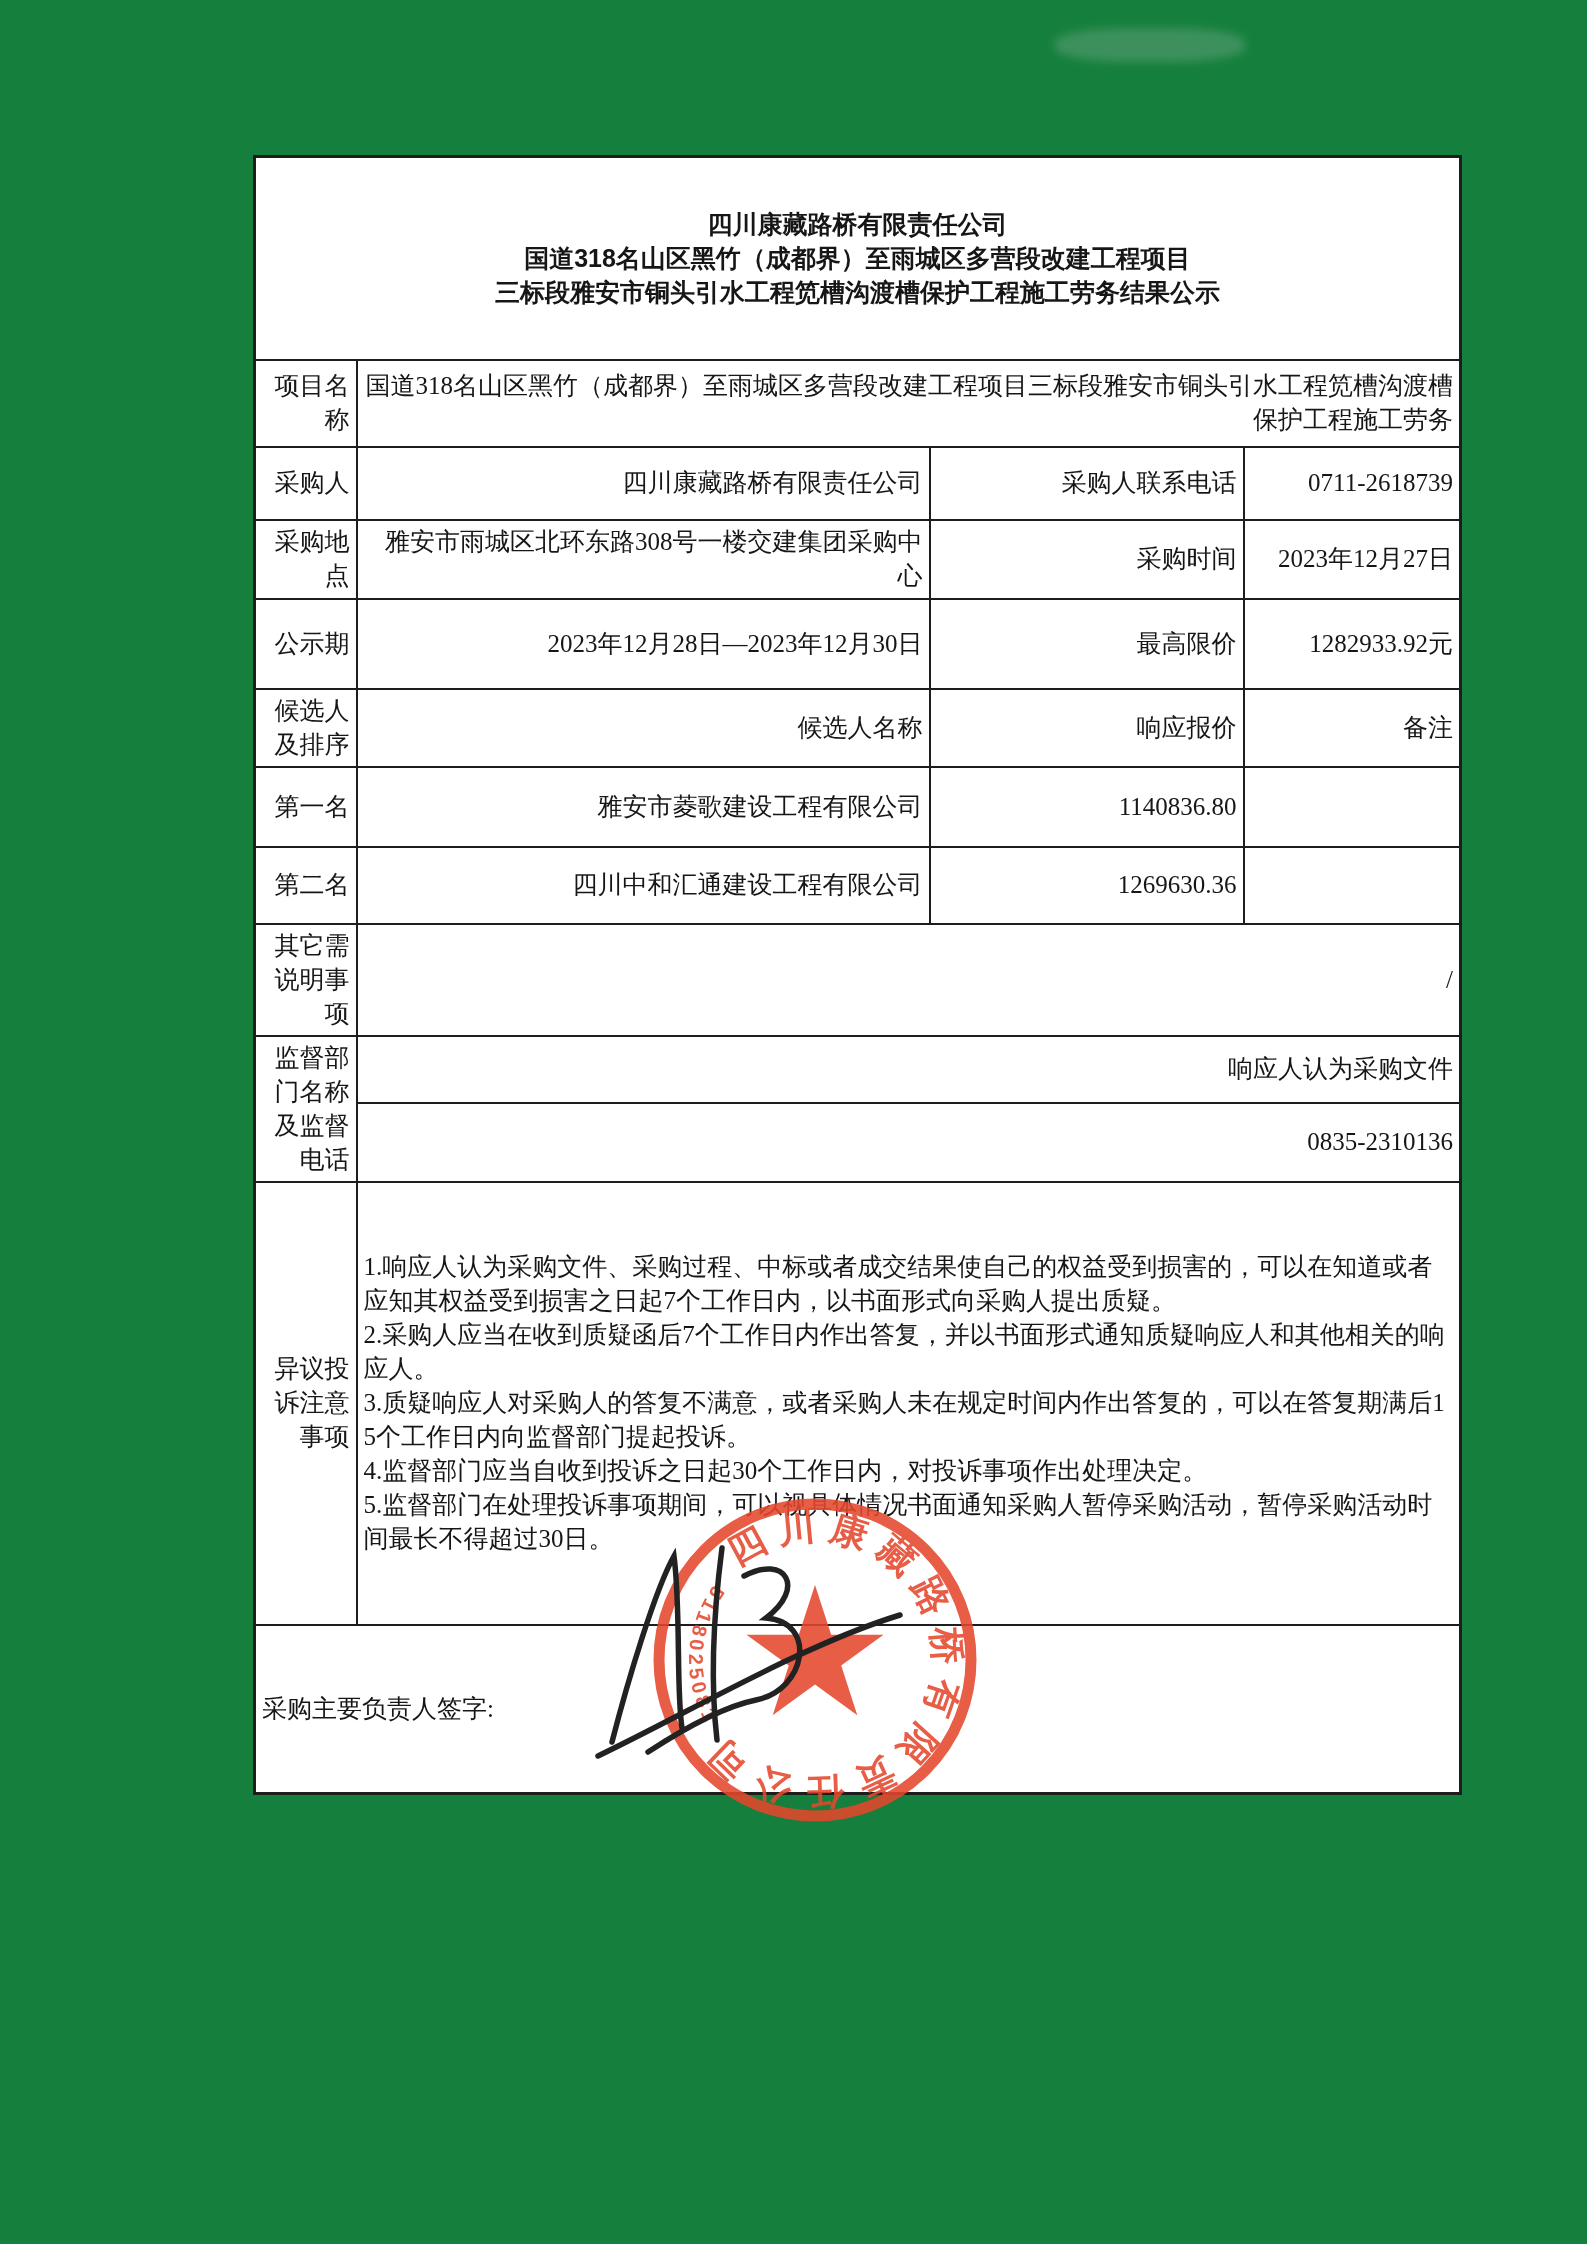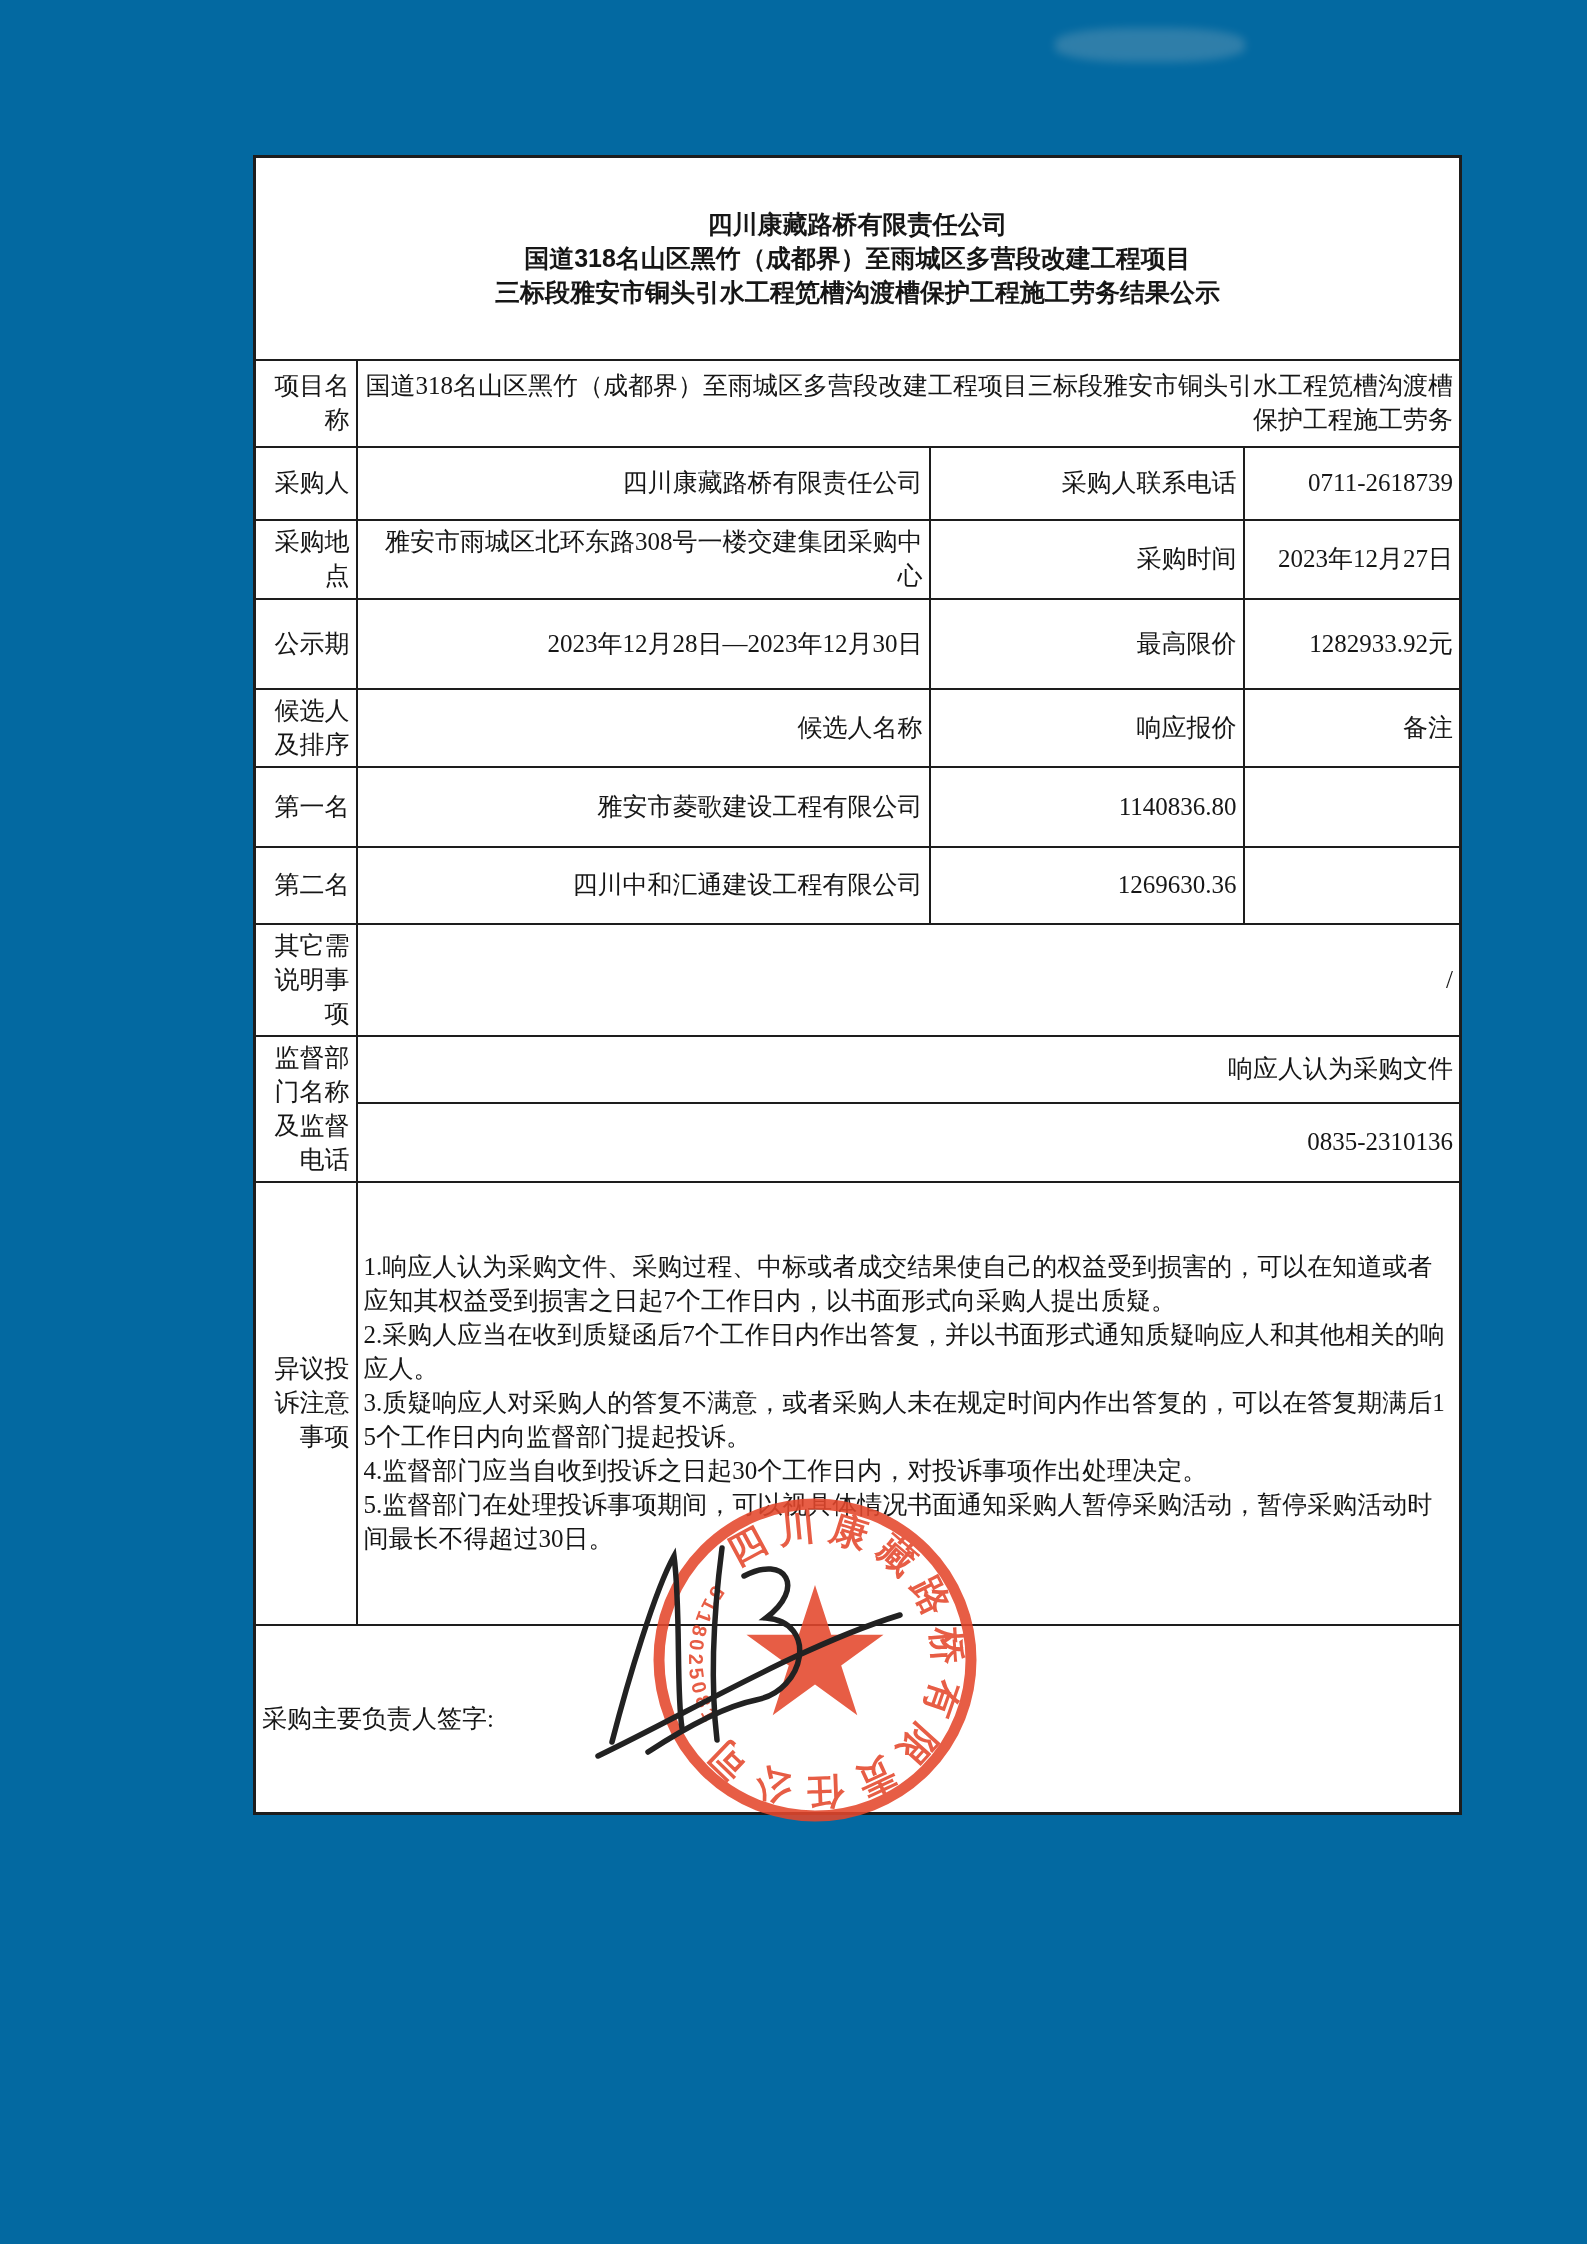--- a/index.html
+++ b/index.html
@@ -1,19 +1,19 @@
 <!DOCTYPE html>
 <html><head>
 <meta charset="utf-8">
 <style>
   html,body{margin:0;padding:0;background:#e9e9e9;}
   .page{
     position:relative;
     width:1587px;height:2244px;
-    background:#0369a1;
+    background:#15803d;
     overflow:hidden;
     font-family:"Liberation Serif", serif;
     color:#161616;
   }
   
   .smudge{position:absolute;left:1055px;top:28px;width:190px;height:34px;
     background:#c9c9c9;opacity:.22;filter:blur(4px);border-radius:40%;}
   table.doc{
     position:absolute;left:253px;top:155px;
     width:1206px;
@@ -149,21 +149,21 @@
       <td class="l">异议投诉注意事项</td>
       <td class="notes" colspan="3">
         <p class="note-item">1.响应人认为采购文件、采购过程、中标或者成交结果使自己的权益受到损害的，可以在知道或者应知其权益受到损害之日起7个工作日内，以书面形式向采购人提出质疑。</p>
         <p class="note-item">2.采购人应当在收到质疑函后7个工作日内作出答复，并以书面形式通知质疑响应人和其他相关的响应人。</p>
         <p class="note-item">3.质疑响应人对采购人的答复不满意，或者采购人未在规定时间内作出答复的，可以在答复期满后15个工作日内向监督部门提起投诉。</p>
         <p class="note-item">4.监督部门应当自收到投诉之日起30个工作日内，对投诉事项作出处理决定。</p>
         <p class="note-item">5.监督部门在处理投诉事项期间，可以视具体情况书面通知采购人暂停采购活动，暂停采购活动时间最长不得超过30日。</p>
       </td>
     </tr>
 
-    <tr style="height:189px">
+    <tr style="height:169px">
       <td class="sign-cell" colspan="4">
         <span class="sign-label">采购主要负责人签字:</span>
       </td>
     </tr>
   </tbody>
     </table>
 
   <svg class="overlay" width="1587" height="2244" viewBox="0 0 1587 2244">
     <defs>
       <path id="sealTextPath" d="M 695 1660 A 120 120 0 1 1 935 1660 A 120 120 0 1 1 695 1660"></path>

